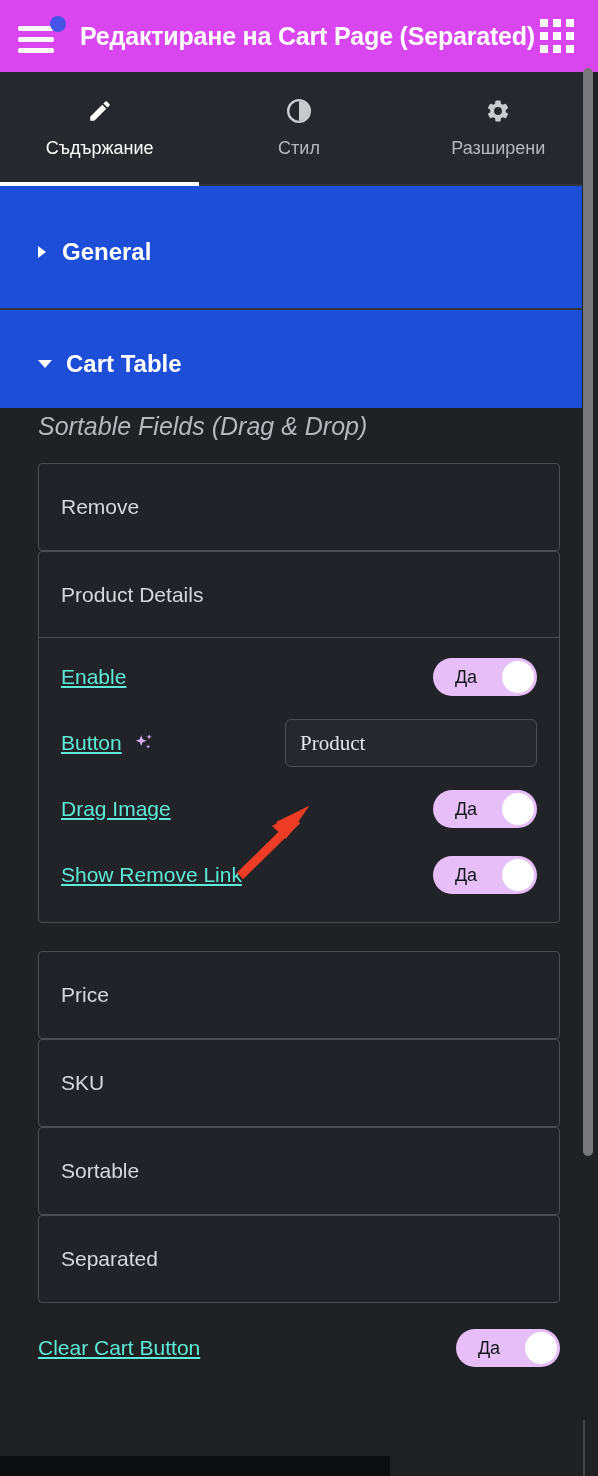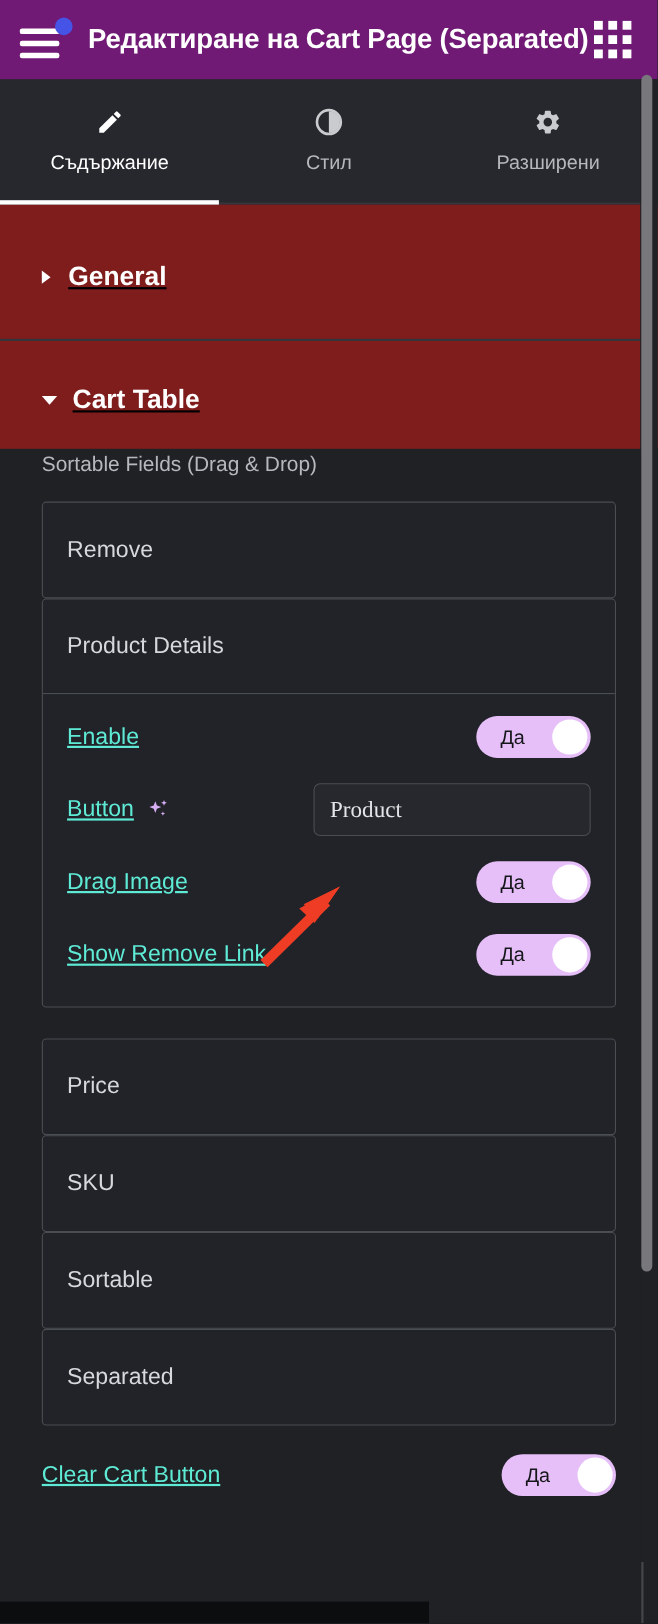--- a/index.html
+++ b/index.html
@@ -17,21 +17,21 @@
     width: 598px;
     height: 1476px;
     background: #1f2125;
     overflow: hidden;
   }
 
   
   .topbar {
     position: relative;
     height: 72px;
-    background: #701a75;
+    background: #d946ef;
     display: flex;
     align-items: center;
     padding: 0 16px 0 18px;
   }
 
   .hamburger-wrap {
     position: relative;
     width: 46px;
     height: 44px;
     flex: 0 0 auto;
@@ -113,27 +113,26 @@
     position: absolute;
     left: 0; right: 0; bottom: -2px;
     height: 4px;
     background: #ffffff;
   }
   .tab-ico { height: 26px; display: flex; align-items: center; justify-content: center; }
   .tab-ico svg { display: block; }
 
   
   .section {
-    background: #7f1d1d;
+    background: #1d4ed8;
     border-bottom: 2px solid #34363b;
     display: flex;
     align-items: center;
     padding: 10px 0 0 38px;
     cursor: pointer;
-    text-decoration: underline;
   }
   .section.general { height: 124px; }
   .section.cart-table { height: 98px; border-bottom: none; }
 
   .caret {
     width: 16px;
     margin-right: 12px;
     display: flex;
     align-items: center;
     justify-content: center;
@@ -145,22 +144,23 @@
     color: #ffffff;
     font-size: 24px;
     font-weight: bold;
   }
 
   
   .panel-body { padding: 0 38px; }
 
   .field-caption {
     color: #b6b8bd;
-    font-size: 19px;
+    font-size: 25px;
     padding: 4px 0 22px 0;
+    font-style: italic;
   }
 
   .sortable-card {
     border: 1px solid #4a4d52;
     border-radius: 4px;
     background: #212329;
     overflow: hidden;
     cursor: grab;
   }
   .sortable-card .card-head {

